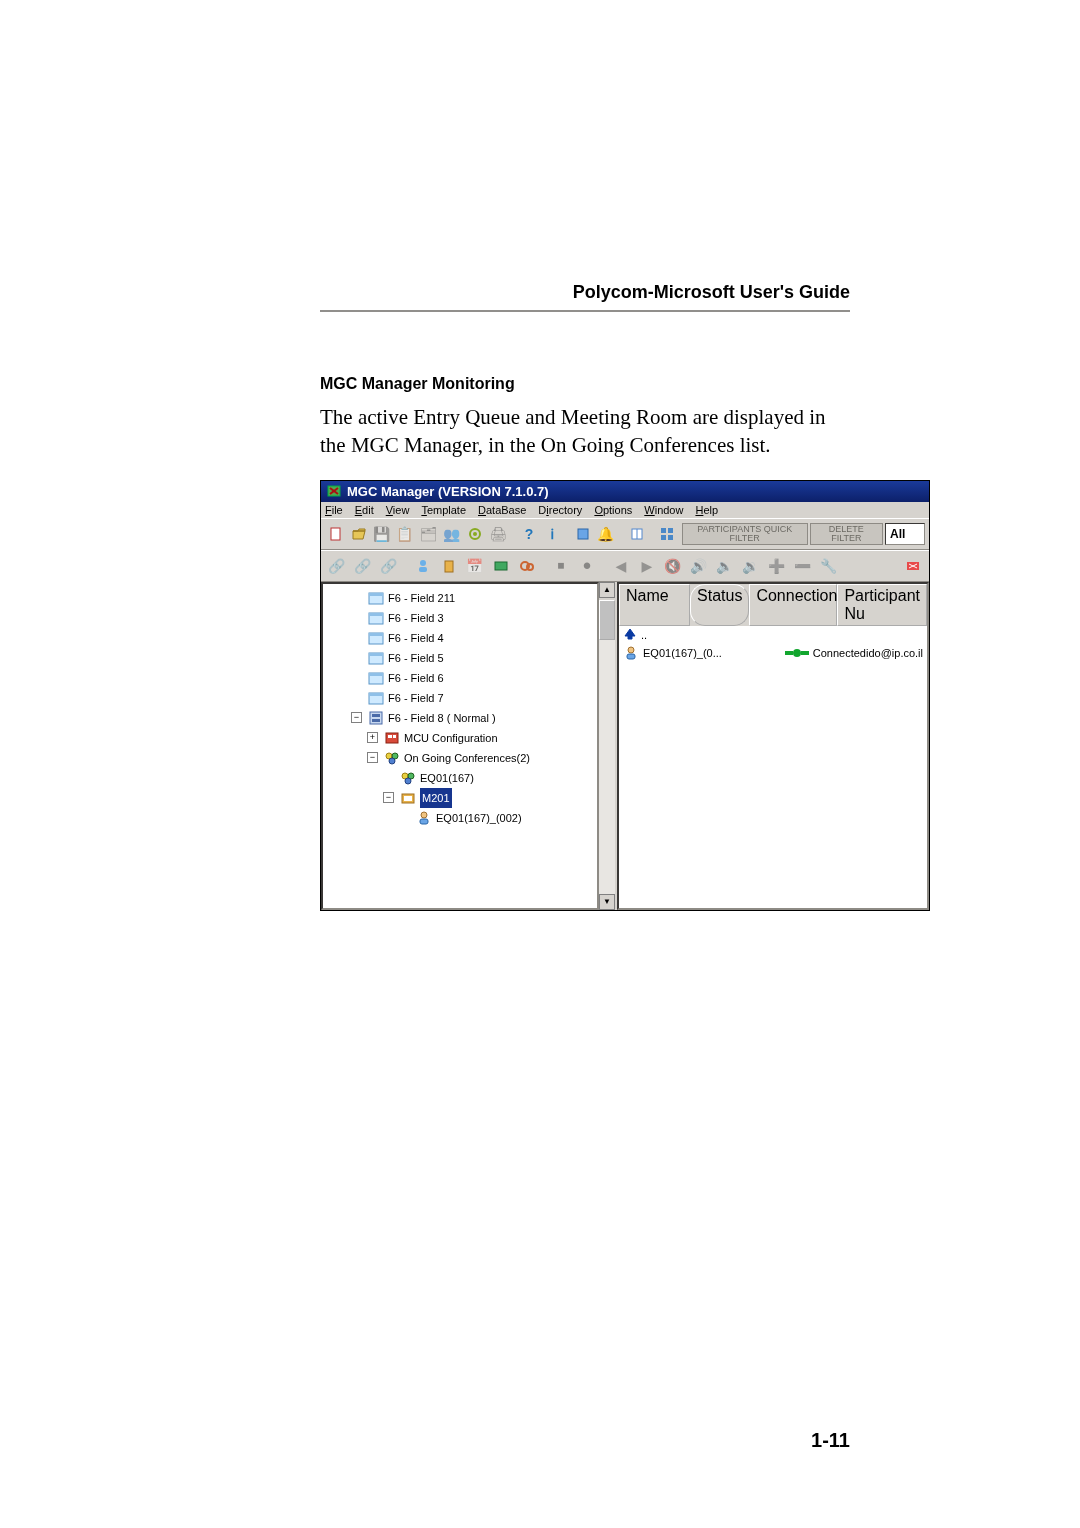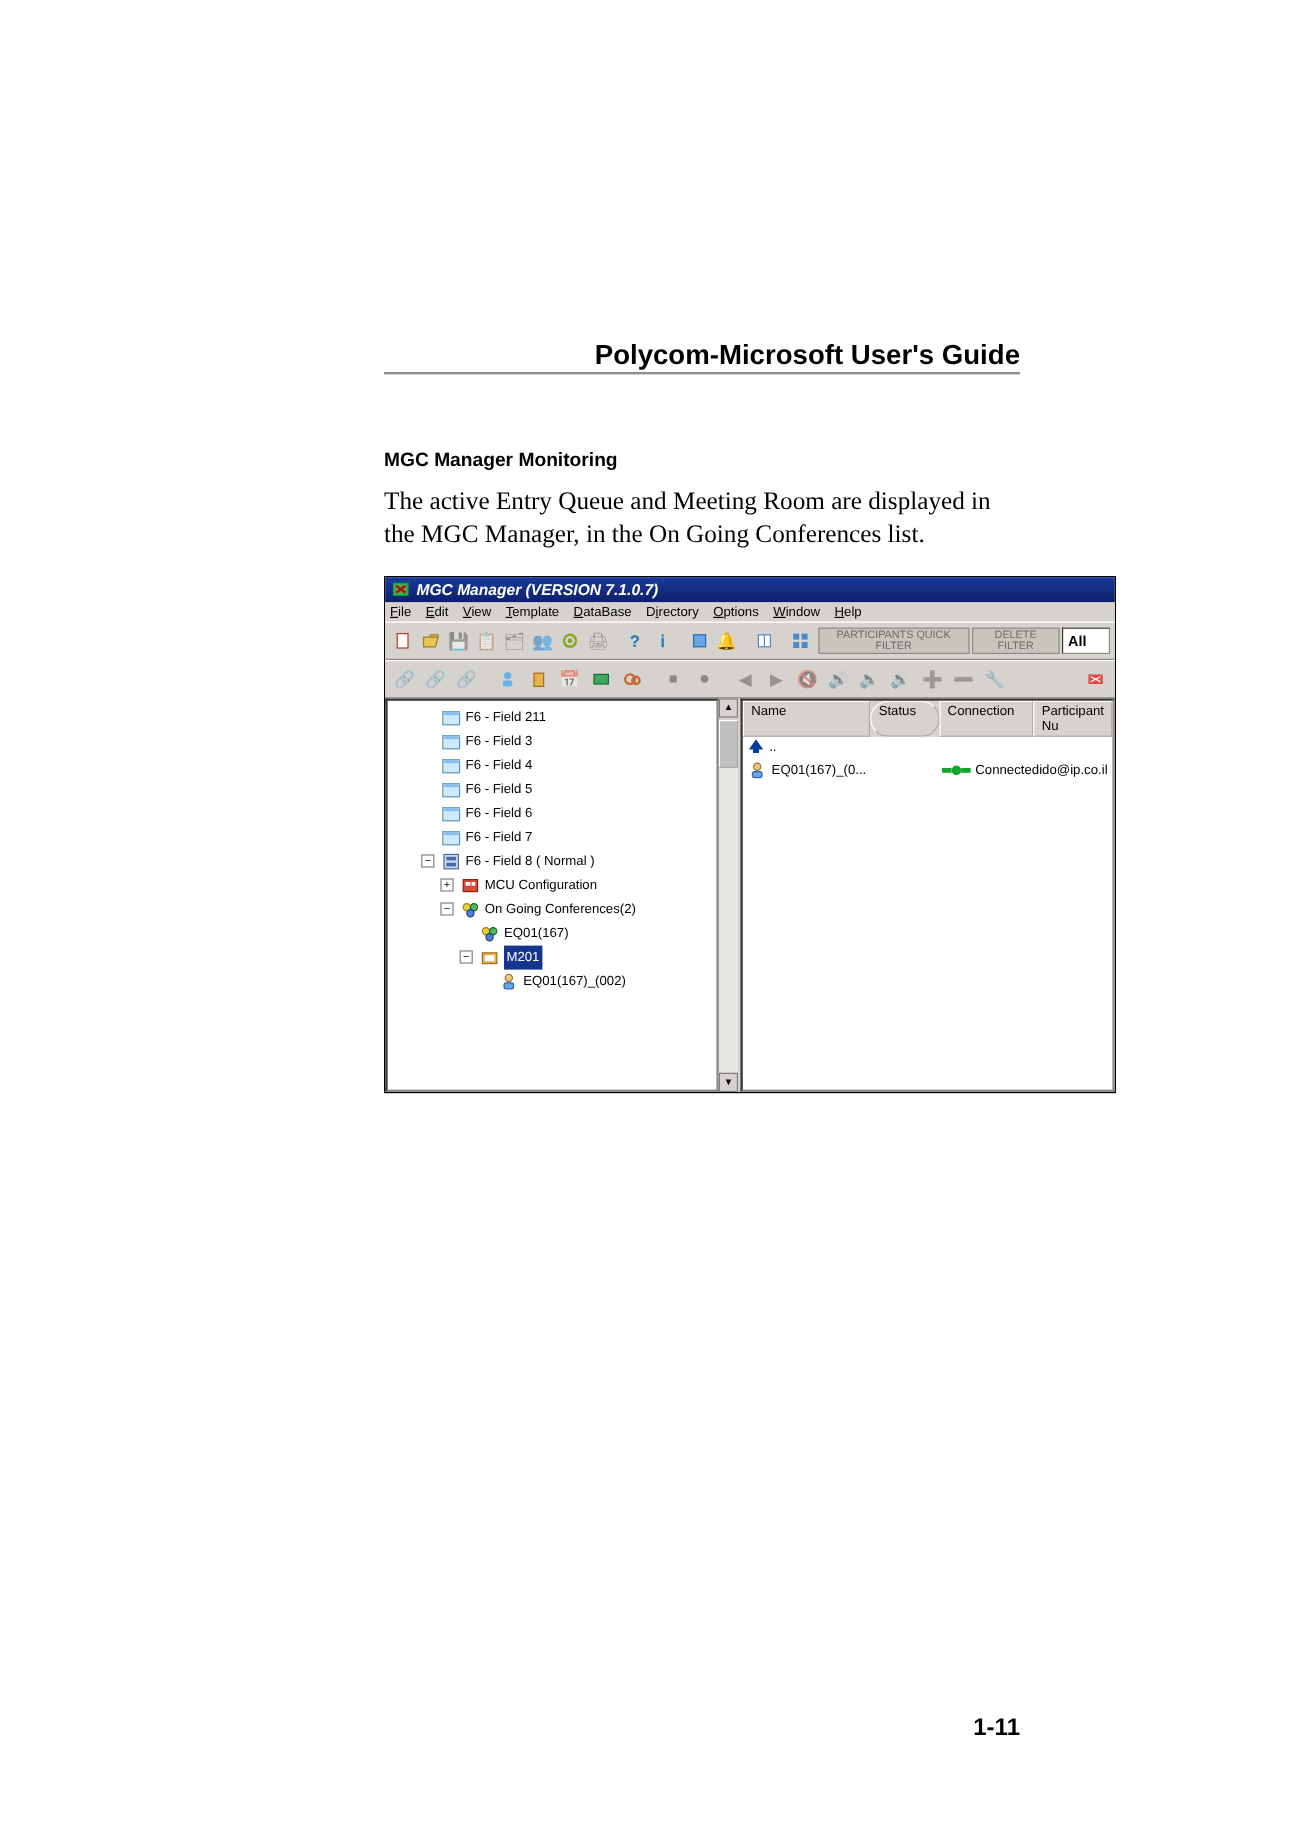--- a/index.html
+++ b/index.html
@@ -1,26 +1,26 @@
 <!DOCTYPE html>
 <html><head>
 <meta charset="utf-8">
 <style>
   * { box-sizing: border-box; margin: 0; padding: 0; }
   html, body { width: 1080px; height: 1528px; background: #fff; font-family: "Times New Roman", Georgia, serif; color: #000; }
   .page { width: 1080px; height: 1528px; position: relative; padding: 280px 230px 100px 320px; }
-  .header-area { position: absolute; top: 282px; right: 230px; font-family: Arial, Helvetica, sans-serif; font-weight: bold; font-size: 23px; margin-left: 28px; }
+  .header-area { position: absolute; top: 282px; right: 230px; font-family: Arial, Helvetica, sans-serif; font-weight: bold; font-size: 18px; margin-left: 28px; }
   .header-rule { position: absolute; top: 310px; left: 320px; right: 230px; height: 2px; background: #918f8c; }
   .section-heading { font-family: Arial, Helvetica, sans-serif; font-weight: bold; font-size: 16px; margin-top: 95px; margin-bottom: 10px; }
   .body-text { font-size: 21px; line-height: 1.35; margin-bottom: 20px; }
   .page-num { position: absolute; bottom: 76px; right: 230px; font-family: Arial, Helvetica, sans-serif; font-weight: bold; font-size: 20px; }
 
   
   .app-window { width: 610px; margin-top: 8px; font-family: Tahoma, Arial, sans-serif; font-size: 11px; color: #000; border: 1px solid #000; position: relative; }
-  .titlebar { background: linear-gradient(#1a3a9a, #0c206a); color: #fff; font-size: 13px; font-weight: bold; padding: 3px 6px; display: flex; align-items: center; gap: 6px; font-style: italic; }
+  .titlebar { background: linear-gradient(#1a3a9a, #0c206a); color: #fff; font-size: 13px; font-weight: bold; padding: 3px 6px; display: flex; align-items: center; gap: 6px; }
   .titlebar .app-icon { width: 14px; height: 14px; display: inline-block; }
   .titlebar .app-icon svg { width: 14px; height: 14px; }
   .menubar { background: #d6d3ce; padding: 2px 4px; display: flex; gap: 12px; font-size: 11px; }
   .menubar span u { text-decoration: underline; }
 
   .toolbar { background: #d6d3ce; padding: 3px 4px; display: flex; align-items: center; gap: 2px; border-top: 1px solid #fff; border-bottom: 1px solid #8e8b85; }
   .tb-btn { width: 24px; height: 24px; background: #d6d3ce; border: 1px solid #d6d3ce; display: inline-flex; align-items: center; justify-content: center; font-size: 14px; color: #555; cursor: pointer; }
   .tb-sep { width: 6px; height: 24px; display: inline-block; }
   .filter-btn { height: 22px; padding: 0 6px; font-size: 9px; background: #c8c5bf; border: 1px solid #8e8b85; color: #6c6a64; display: inline-flex; align-items: center; text-align: center; line-height: 1; }
   .filter-input { height: 22px; width: 40px; font-family: Arial, sans-serif; font-weight: bold; font-size: 12px; padding: 0 4px; border: 1px inset #8e8b85; background: #fff; }
@@ -36,21 +36,21 @@
   .tree-node { display: flex; align-items: center; gap: 4px; white-space: nowrap; }
   .tree-icon { width: 16px; height: 14px; display: inline-flex; align-items: center; justify-content: center; flex-shrink: 0; }
   .tree-node.indent1 { margin-left: 0px; }
   .tree-node.indent2 { margin-left: 16px; }
   .tree-node.indent3 { margin-left: 32px; }
   .tree-node.indent4 { margin-left: 48px; }
   .expander { width: 11px; height: 11px; border: 1px solid #808080; background: #fff; display: inline-flex; align-items: center; justify-content: center; font-size: 9px; line-height: 1; margin-right: 2px; flex-shrink: 0; }
   .sel { background: #16358f; color: #fff; padding: 0 2px; }
 
   .list-pane { flex: 1; background: #fff; border: 2px inset #8e8b85; margin-left: 2px; overflow: hidden; }
-  .list-header { display: flex; background: #d6d3ce; font-size: 11px; justify-content: center; }
+  .list-header { display: flex; background: #d6d3ce; font-size: 16px; justify-content: center; }
   .list-header .col { border: 1px outset #fff; padding: 2px 6px; }
   .col-name { width: 120px; }
   .col-status { width: 64px; border-radius: 15px; }
   .col-conn { width: 88px; }
   .col-part { flex: 1; }
   .list-row { display: flex; align-items: center; font-size: 11px; padding: 2px 4px; }
   .list-row .cell-name { width: 120px; display: flex; align-items: center; gap: 4px; }
   .list-row .cell-status { width: 64px; }
   .list-row .cell-conn { width: 88px; display: flex; align-items: center; gap: 4px; }
   .list-row .cell-part { flex: 1; text-align: center; }

